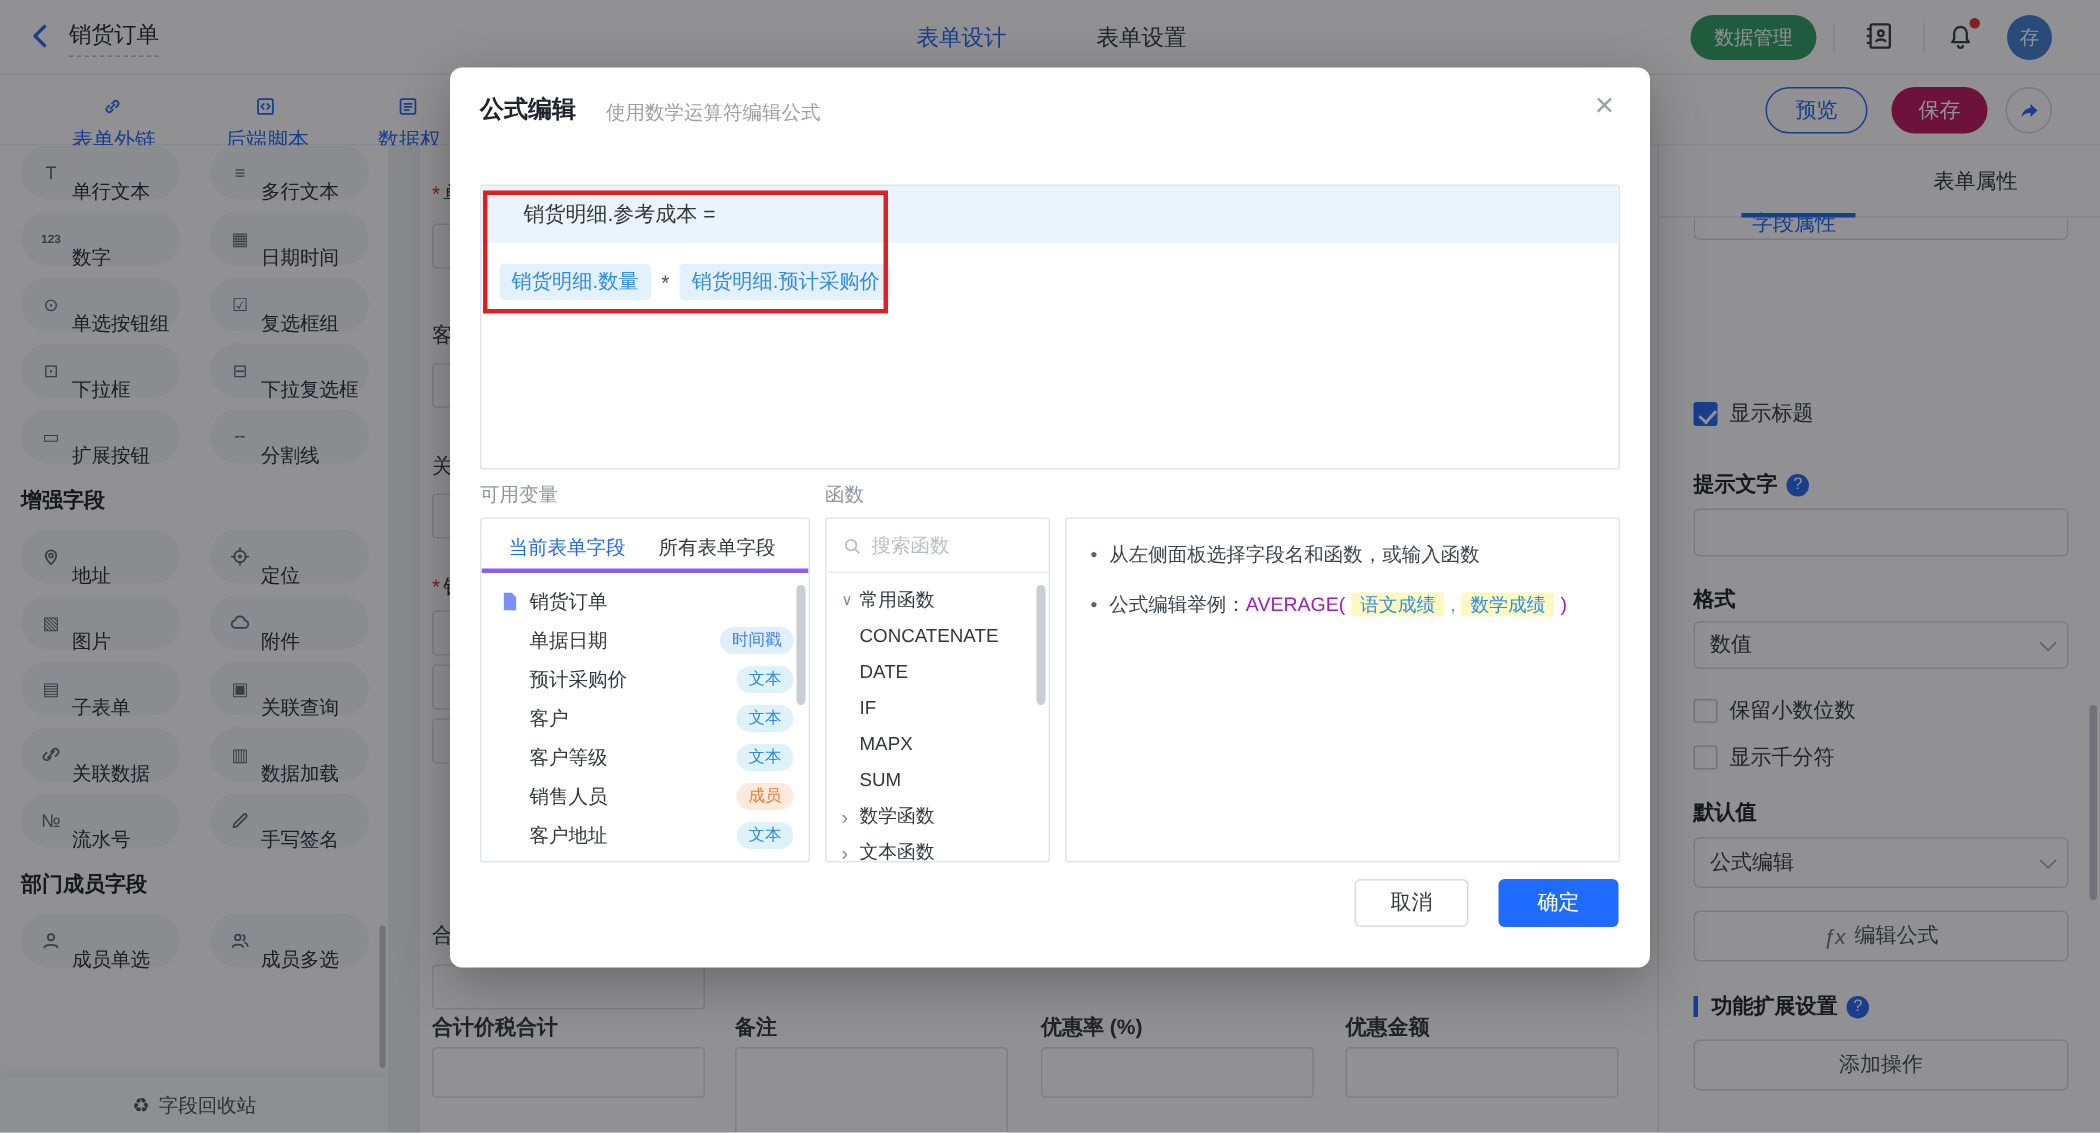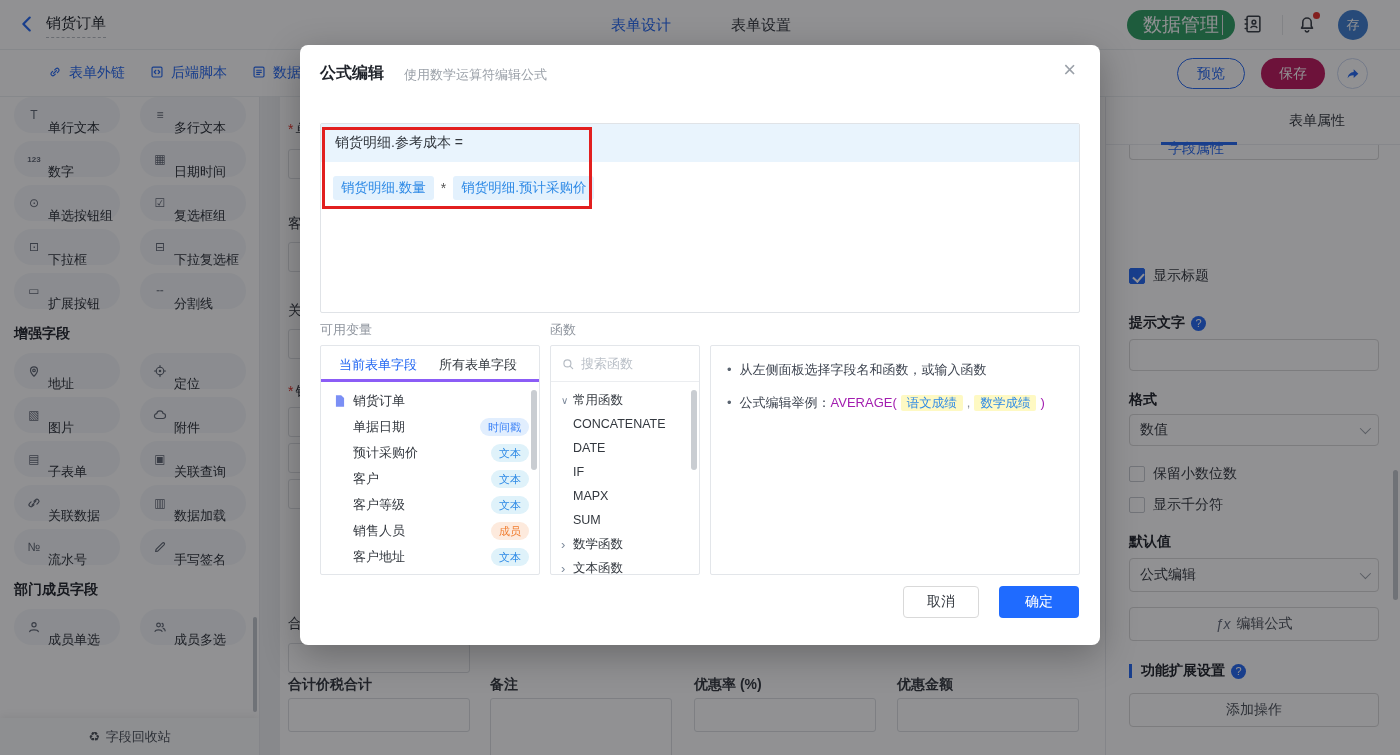--- a/index.html
+++ b/index.html
@@ -7,31 +7,31 @@
   body { font-family:"Liberation Sans","DejaVu Sans",sans-serif; background:#f0f2f5; color:#2a2f36; }
   .screen { position:relative; width:1400px; height:755px; overflow:hidden; }
 
   
   .topbar { position:absolute; left:0; top:0; width:1400px; height:50px; background:#fff; border-bottom:1px solid #eceef1; z-index:1; }
   .back { position:absolute; left:16px; top:13px; width:24px; height:24px; color:#2468f2; cursor:pointer; }
   .doc-title { position:absolute; left:46px; top:14px; font-size:15px; color:#24292f; padding-bottom:4px; border-bottom:1px dashed #b9bdc4; }
   .ctab { position:absolute; top:16px; font-size:15px; color:#33383f; cursor:pointer; }
   .ctab.active { color:#2468f2; }
   .ctab.t0 { left:611px; } .ctab.t1 { left:731px; }
-  .pill-green { position:absolute; left:1127px; top:10px; height:30px; padding:0 16px; background:#2f9e63; color:#fff; border:none; border-radius:15px; font-size:19px; cursor:pointer; font-family:inherit; }
+  .pill-green { position:absolute; left:1127px; top:10px; height:30px; padding:0 16px; background:#2f9e63; color:#fff; border:none; border-radius:15px; font-size:13px; cursor:pointer; font-family:inherit; }
   .vdiv { position:absolute; top:15px; width:1px; height:20px; background:#e3e5e8; }
   .vd1 { left:1222px; } .vd2 { left:1282px; }
   .hicon { position:absolute; top:13px; width:24px; height:24px; color:#3a3f46; cursor:pointer; }
   .hi-book { left:1242px; } .hi-bell { left:1296px; }
   .bell-dot { position:absolute; right:0px; top:-1px; width:7px; height:7px; border-radius:50%; background:#e5302c; }
   .avatar { position:absolute; left:1338px; top:10px; width:30px; height:30px; border-radius:50%; background:#3f7fd0; color:#fff; font-size:13px; display:flex; align-items:center; justify-content:center; cursor:pointer; }
 
   
   .toolbar { position:absolute; left:0; top:50px; width:1400px; height:47px; background:#fff; border-bottom:1px solid #eceef1; z-index:1; }
-  .tlink { position:absolute; top:14px; display:flex; align-items:center; gap:5px; color:#2468f2; font-size:14px; cursor:pointer; }
+  .tlink { position:absolute; top:14px; display:flex; align-items:center; gap:5px; color:#2468f2; font-size:14px; cursor:pointer;flex-direction:column; }
   .tl0 { left:48px; } .tl1 { left:150px; } .tl2 { left:252px; }
   .tlink .ticon { width:16px; height:16px; display:inline-flex; }
   .btn-preview { position:absolute; left:1177px; top:8px; width:68px; height:31px; border:1px solid #2468f2; color:#2468f2; background:#fff; border-radius:16px; font-size:14px; cursor:pointer; font-family:inherit; }
   .btn-save { position:absolute; left:1261px; top:8px; width:64px; height:31px; border:none; color:#fff; background:#be185d; border-radius:16px; font-size:14px; cursor:pointer; font-family:inherit;text-align:center; }
   .btn-share { position:absolute; left:1337px; top:8px; width:31px; height:31px; border:1px solid #ccd7ee; background:#fff; color:#2468f2; border-radius:50%; cursor:pointer; display:flex; align-items:center; justify-content:center; }
 
   
   .left-sb { position:absolute; left:0; top:97px; width:260px; height:658px; background:#fff; border-right:1px solid #e8eaed; z-index:1; overflow:hidden; }
   .sb-title { font-size:14px; font-weight:bold; color:#20242b; margin:16px 0 10px 14px; }
   .sb-grid { display:grid; grid-template-columns:106px 106px; gap:8px 20px; margin-left:14px; }
@@ -71,21 +71,21 @@
 
   
   .overlay { position:absolute; inset:0; background:rgba(10,12,16,0.45); z-index:20; }
 
   
   .modal { position:absolute; left:300px; top:45px; width:800px; height:600px; background:#fff; border-radius:8px; box-shadow:0 10px 36px rgba(0,0,0,.28); z-index:30; }
   .m-title { position:absolute; left:20px; top:18px; font-size:16px; font-weight:bold; color:#20242b; }
   .m-sub { position:absolute; left:104px; top:21px; font-size:13px; color:#9aa0a8; }
   .m-close { position:absolute; right:24px; top:14px; font-size:22px; color:#9aa0a8; cursor:pointer; line-height:1; }
   .editor { position:absolute; left:20px; top:78px; width:760px; height:190px; border:1px solid #e0e3e7; border-radius:2px; overflow:hidden; }
-  .editor-band { height:38px; background:#e9f4fd; display:flex; align-items:center; padding-left:14px; font-size:14px; color:#33383f; }
+  .editor-band { height:38px; background:#e9f4fd; display:flex; align-items:center; padding-left:28px; font-size:14px; color:#33383f; }
   .editor-line { display:flex; align-items:center; padding:14px 0 0 12px; }
   .token { background:#e3f1fd; color:#2e8ae6; font-size:13.5px; padding:3px 8px; border-radius:3px; cursor:pointer; }
   .op { color:#555; margin:0 7px; font-size:14px; }
   .red-box { position:absolute; left:22px; top:82px; width:270px; height:82px; border:3px solid #e21f1f; pointer-events:none; z-index:5; }
   .col-label { position:absolute; top:276px; font-size:13px; color:#8f959e; }
   .cl-vars { left:20px; } .cl-funcs { left:250px; }
   .panel { position:absolute; top:300px; height:230px; border:1px solid #e3e6ea; border-radius:2px; background:#fff; overflow:hidden; }
   .p-vars { left:20px; width:220px; } .p-funcs { left:250px; width:150px; } .p-tips { left:410px; width:370px; }
   .vtabs { height:36px; border-bottom:3px solid #8b5cf6; position:relative; font-size:13px; }
   .vtab { position:absolute; top:10px; cursor:pointer; }

